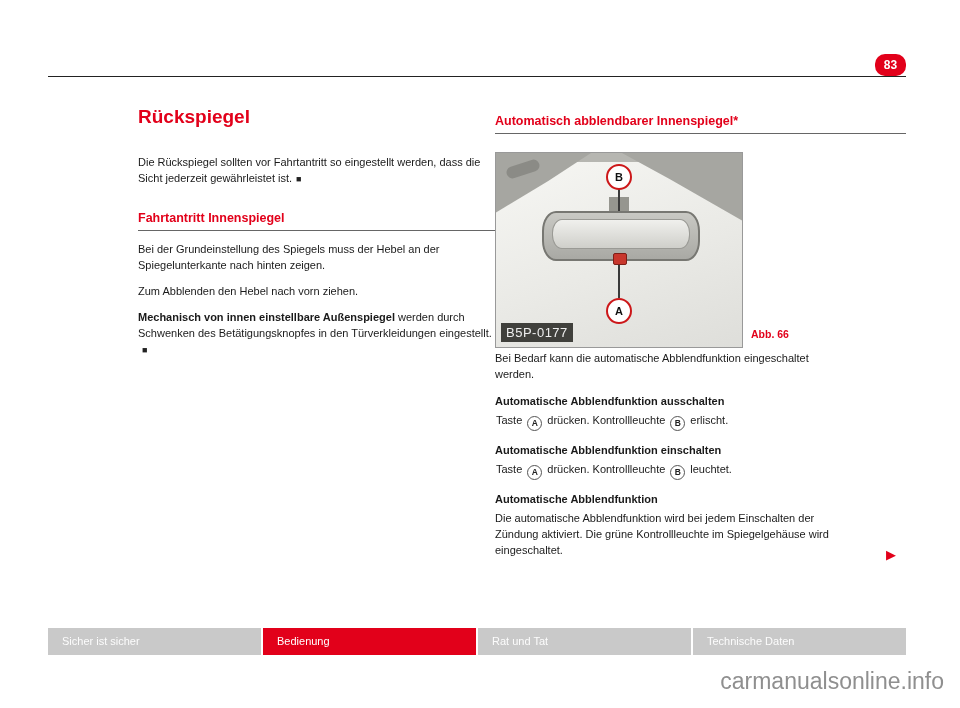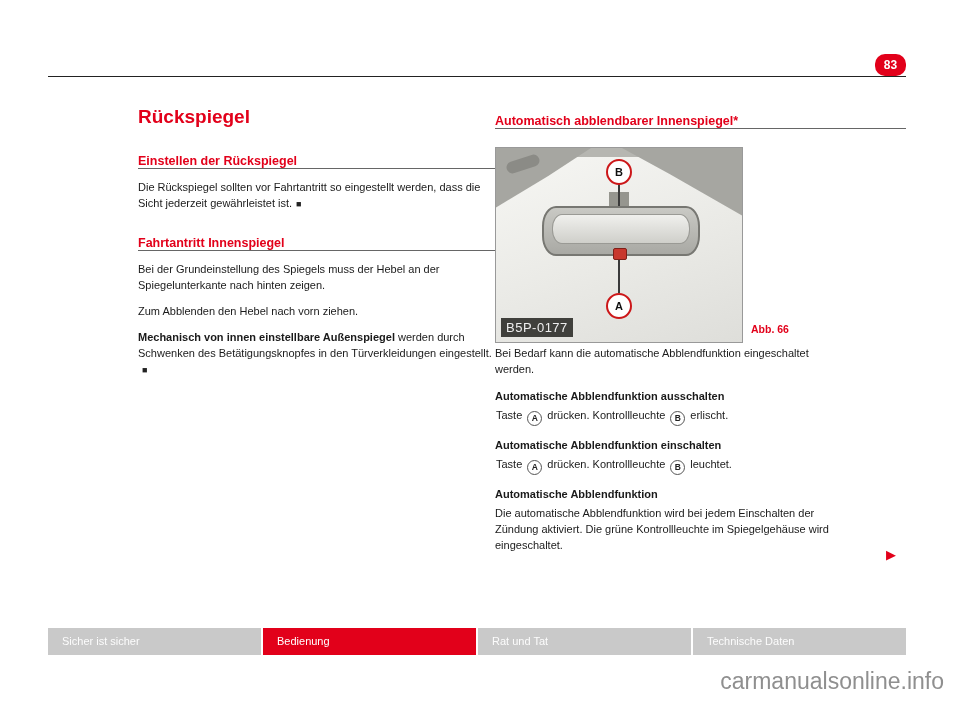--- a/index.html
+++ b/index.html
@@ -16,21 +16,21 @@
     display:flex; align-items:center; justify-content:center;border-radius:10px; }
   .hdr-rule { position:absolute; top:76px; left:48px; width:858px; height:1px; background:#222; }
 
   
   .col-left  { position:absolute; left:118px; top:106px; width:360px;margin-left:20px; }
   .col-right { position:absolute; left:495px; top:114px; width:411px; }
 
   .page-title { color:#e2001a; font-size:19px; font-weight:bold; margin:0 0 26px 0; }
 
   .sec-head { color:#e2001a; font-size:12.5px; font-weight:bold;
-    border-bottom:1px solid #666; margin:0 0 10px 0; }
+    padding-bottom:5px; border-bottom:1px solid #666; margin:0 0 10px 0; }
   .col-right .sec-head { width:411px; }
 
   p.body { font-size:11px; line-height:16px; margin:0 0 10px 0; max-width:360px; }
   .col-right p.body { max-width:352px; }
   .endmark { display:inline-block; margin-left:4px; font-size:9px; color:#222; }
   .bold-inline { font-weight:bold; }
   .sub-head { font-size:11px; font-weight:bold; margin:13px 0 5px 0; }
   .gap-top { margin-top:24px; }
 
   
@@ -85,21 +85,20 @@
 <body>
 
 <div class="page">
 
   <div class="hdr-pagenum">83</div>
   <div class="hdr-rule"></div>
 
   <div class="col-left">
     <h1 class="page-title">Rückspiegel</h1>
 
-    <h2 class="sec-head">Einstellen der Rückspiegel</h2>
     <p class="body"><span>Die Rückspiegel sollten vor Fahrtantritt so eingestellt werden, dass die Sicht jederzeit gewährleistet ist.</span><span class="endmark">■</span></p>
 
     <h2 class="sec-head gap-top">Fahrtantritt Innenspiegel</h2>
     <p class="body">Bei der Grundeinstellung des Spiegels muss der Hebel an der Spiegelunterkante nach hinten zeigen.</p>
     <p class="body">Zum Abblenden den Hebel nach vorn ziehen.</p>
     <p class="body"><span class="bold-inline">Mechanisch von innen einstellbare Außenspiegel</span><span> werden durch Schwenken des Betätigungsknopfes in den Türverkleidungen eingestellt.</span><span class="endmark">■</span></p>
   </div>
 
   <div class="col-right">
     <h2 class="sec-head">Automatisch abblendbarer Innenspiegel*</h2>

